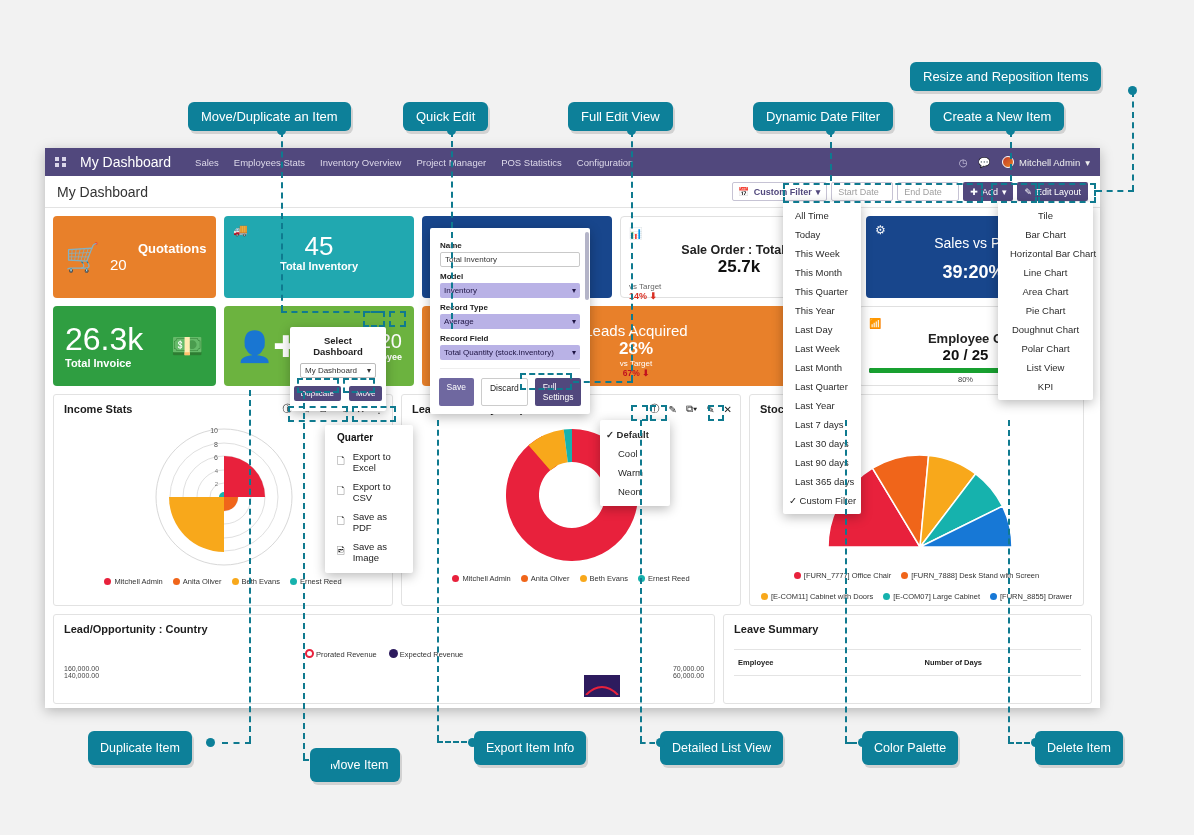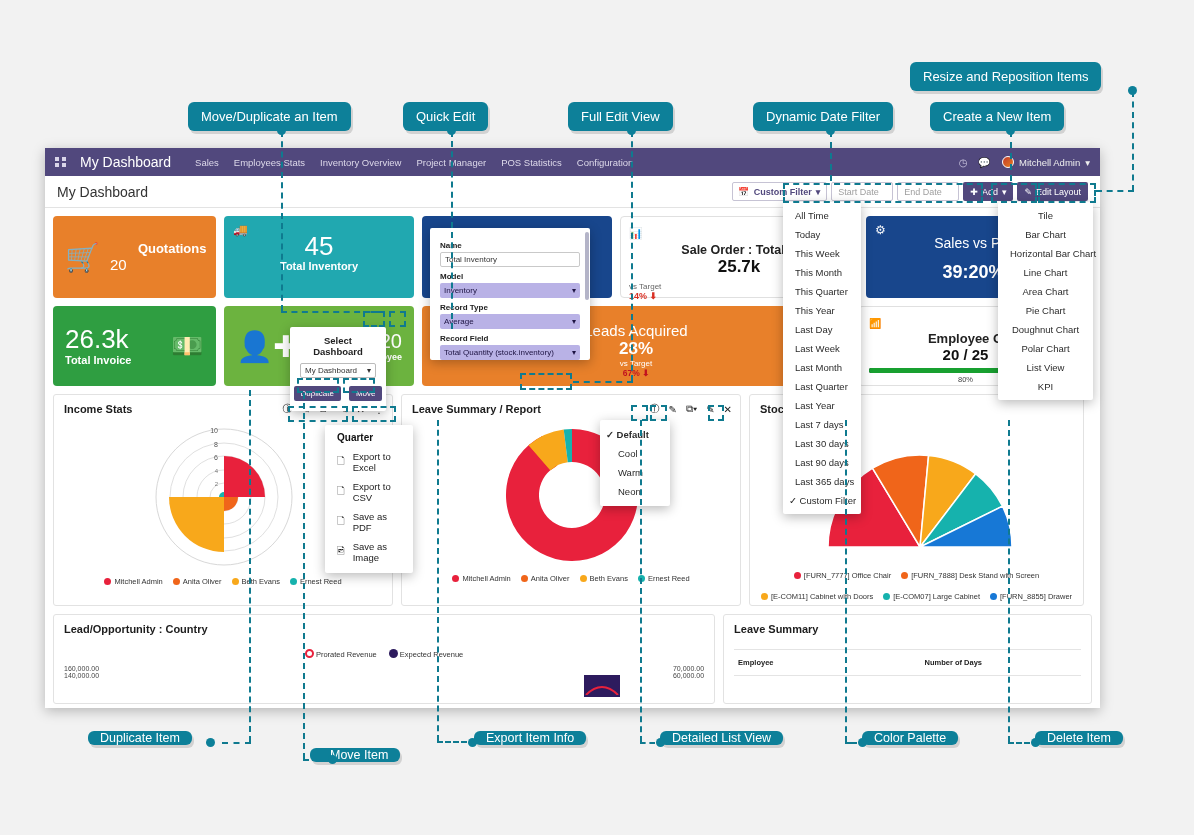--- a/index.html
+++ b/index.html
@@ -17,21 +17,21 @@
     position:absolute;
     background:#0d8099;
     color:#fff;
     border-radius:6px;
     font-size:13px;
     padding:7px 13px;
     white-space:nowrap;
     box-shadow:2px 3px 0 rgba(0,0,0,.13);
     z-index:60;
   }
-  .callout.sm{ font-size:12.5px; padding:0 12px; }
+  .callout.sm{ font-size:12.5px; padding:10px 12px; }
   .dot{
     position:absolute;
     width:9px;height:9px;border-radius:50%;
     background:#0d8099;
     z-index:61;
   }
   .dline{
     position:absolute;
     z-index:55;
   }
@@ -351,21 +351,21 @@
       <div class="tile t-blue" style="width:215px;text-align:center;">
         <span class="cornicon">⚙</span>
         <div style="font-size:14px;margin-top:9px;">Sales vs Pur</div>
         <div style="font-size:18px;font-weight:bold;margin-top:11px;">39:20%</div>
       </div>
     </div>
 
     <div class="row" style="height:80px;">
       <div class="tile t-green" style="width:163px;display:flex;align-items:center;justify-content:space-between;">
         <span style="display:flex;flex-direction:column;">
-          <span class="big" style="font-size:26px;">26.3k</span>
+          <span class="big" style="font-size:32px;">26.3k</span>
           <span class="lbl">Total Invoice</span>
         </span>
         <span style="font-size:26px;">💵</span>
       </div>
       <div class="tile t-lgreen" style="width:190px;display:flex;align-items:center;justify-content:space-between;">
         <span style="font-size:30px;">👤✚</span>
         <span style="display:flex;flex-direction:column;align-items:flex-end;">
           <span class="big" style="font-size:20px;">20</span>
           <span class="lbl" style="font-size:9px;">Employee</span>
         </span>
@@ -570,20 +570,25 @@
   <div class="form-lbl">Record Type</div>
   <div class="form-sel">
     <span>Average</span>
       <span>▾</span>
   </div>
   <div class="form-lbl">Record Field</div>
   <div class="form-sel">
     <span>Total Quantity (stock.inventory)</span>
       <span>▾</span>
   </div>
+  <div style="display:flex;gap:7px;justify-content:center;padding:9px 0 8px;border-top:1px solid #eee;margin-top:8px;">
+    <div class="fbtn save">Save</div>
+    <div class="fbtn discard">Discard</div>
+    <div class="fbtn full">Full Settings</div>
+  </div>
 </div>
 <div style="position:absolute;left:585px;top:232px;width:4px;height:68px;background:#b4b4c8;border-radius:2px;z-index:44;"></div>
 
 <div class="popup sel-dash">
   <div class="t">Select Dashboard</div>
   <div class="sel">
     <span>My Dashboard</span>
       <span>▾</span>
   </div>
   <div class="acts">

